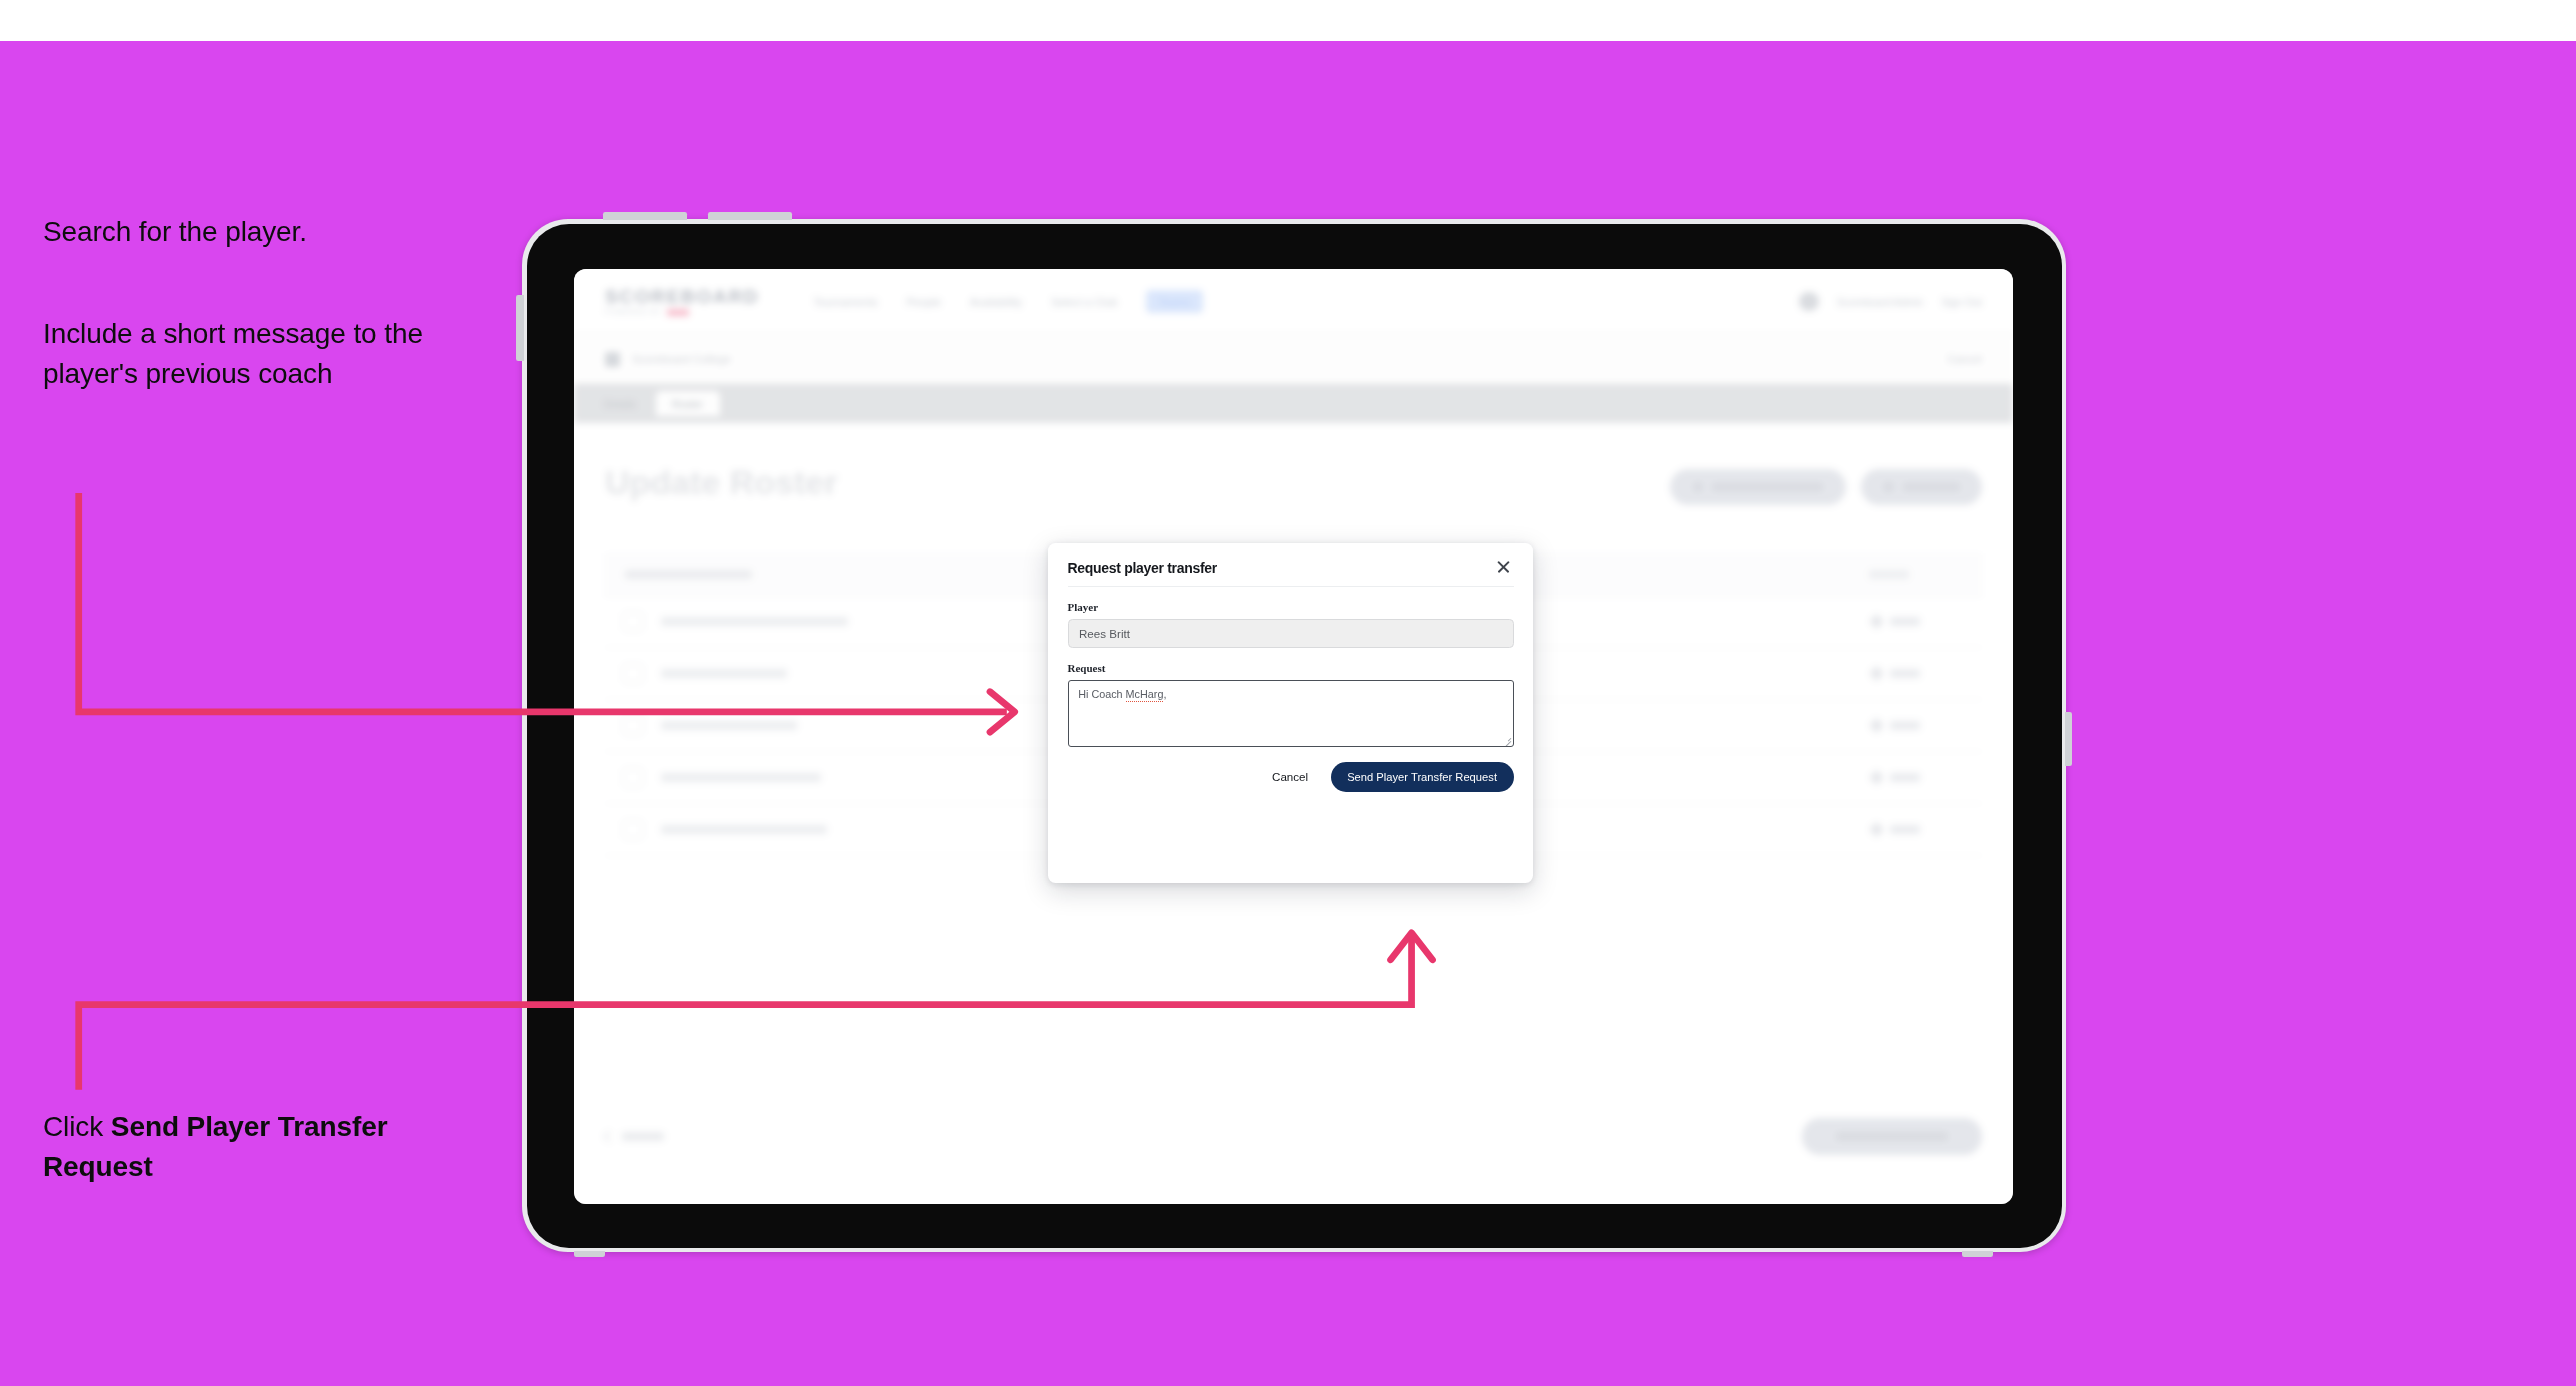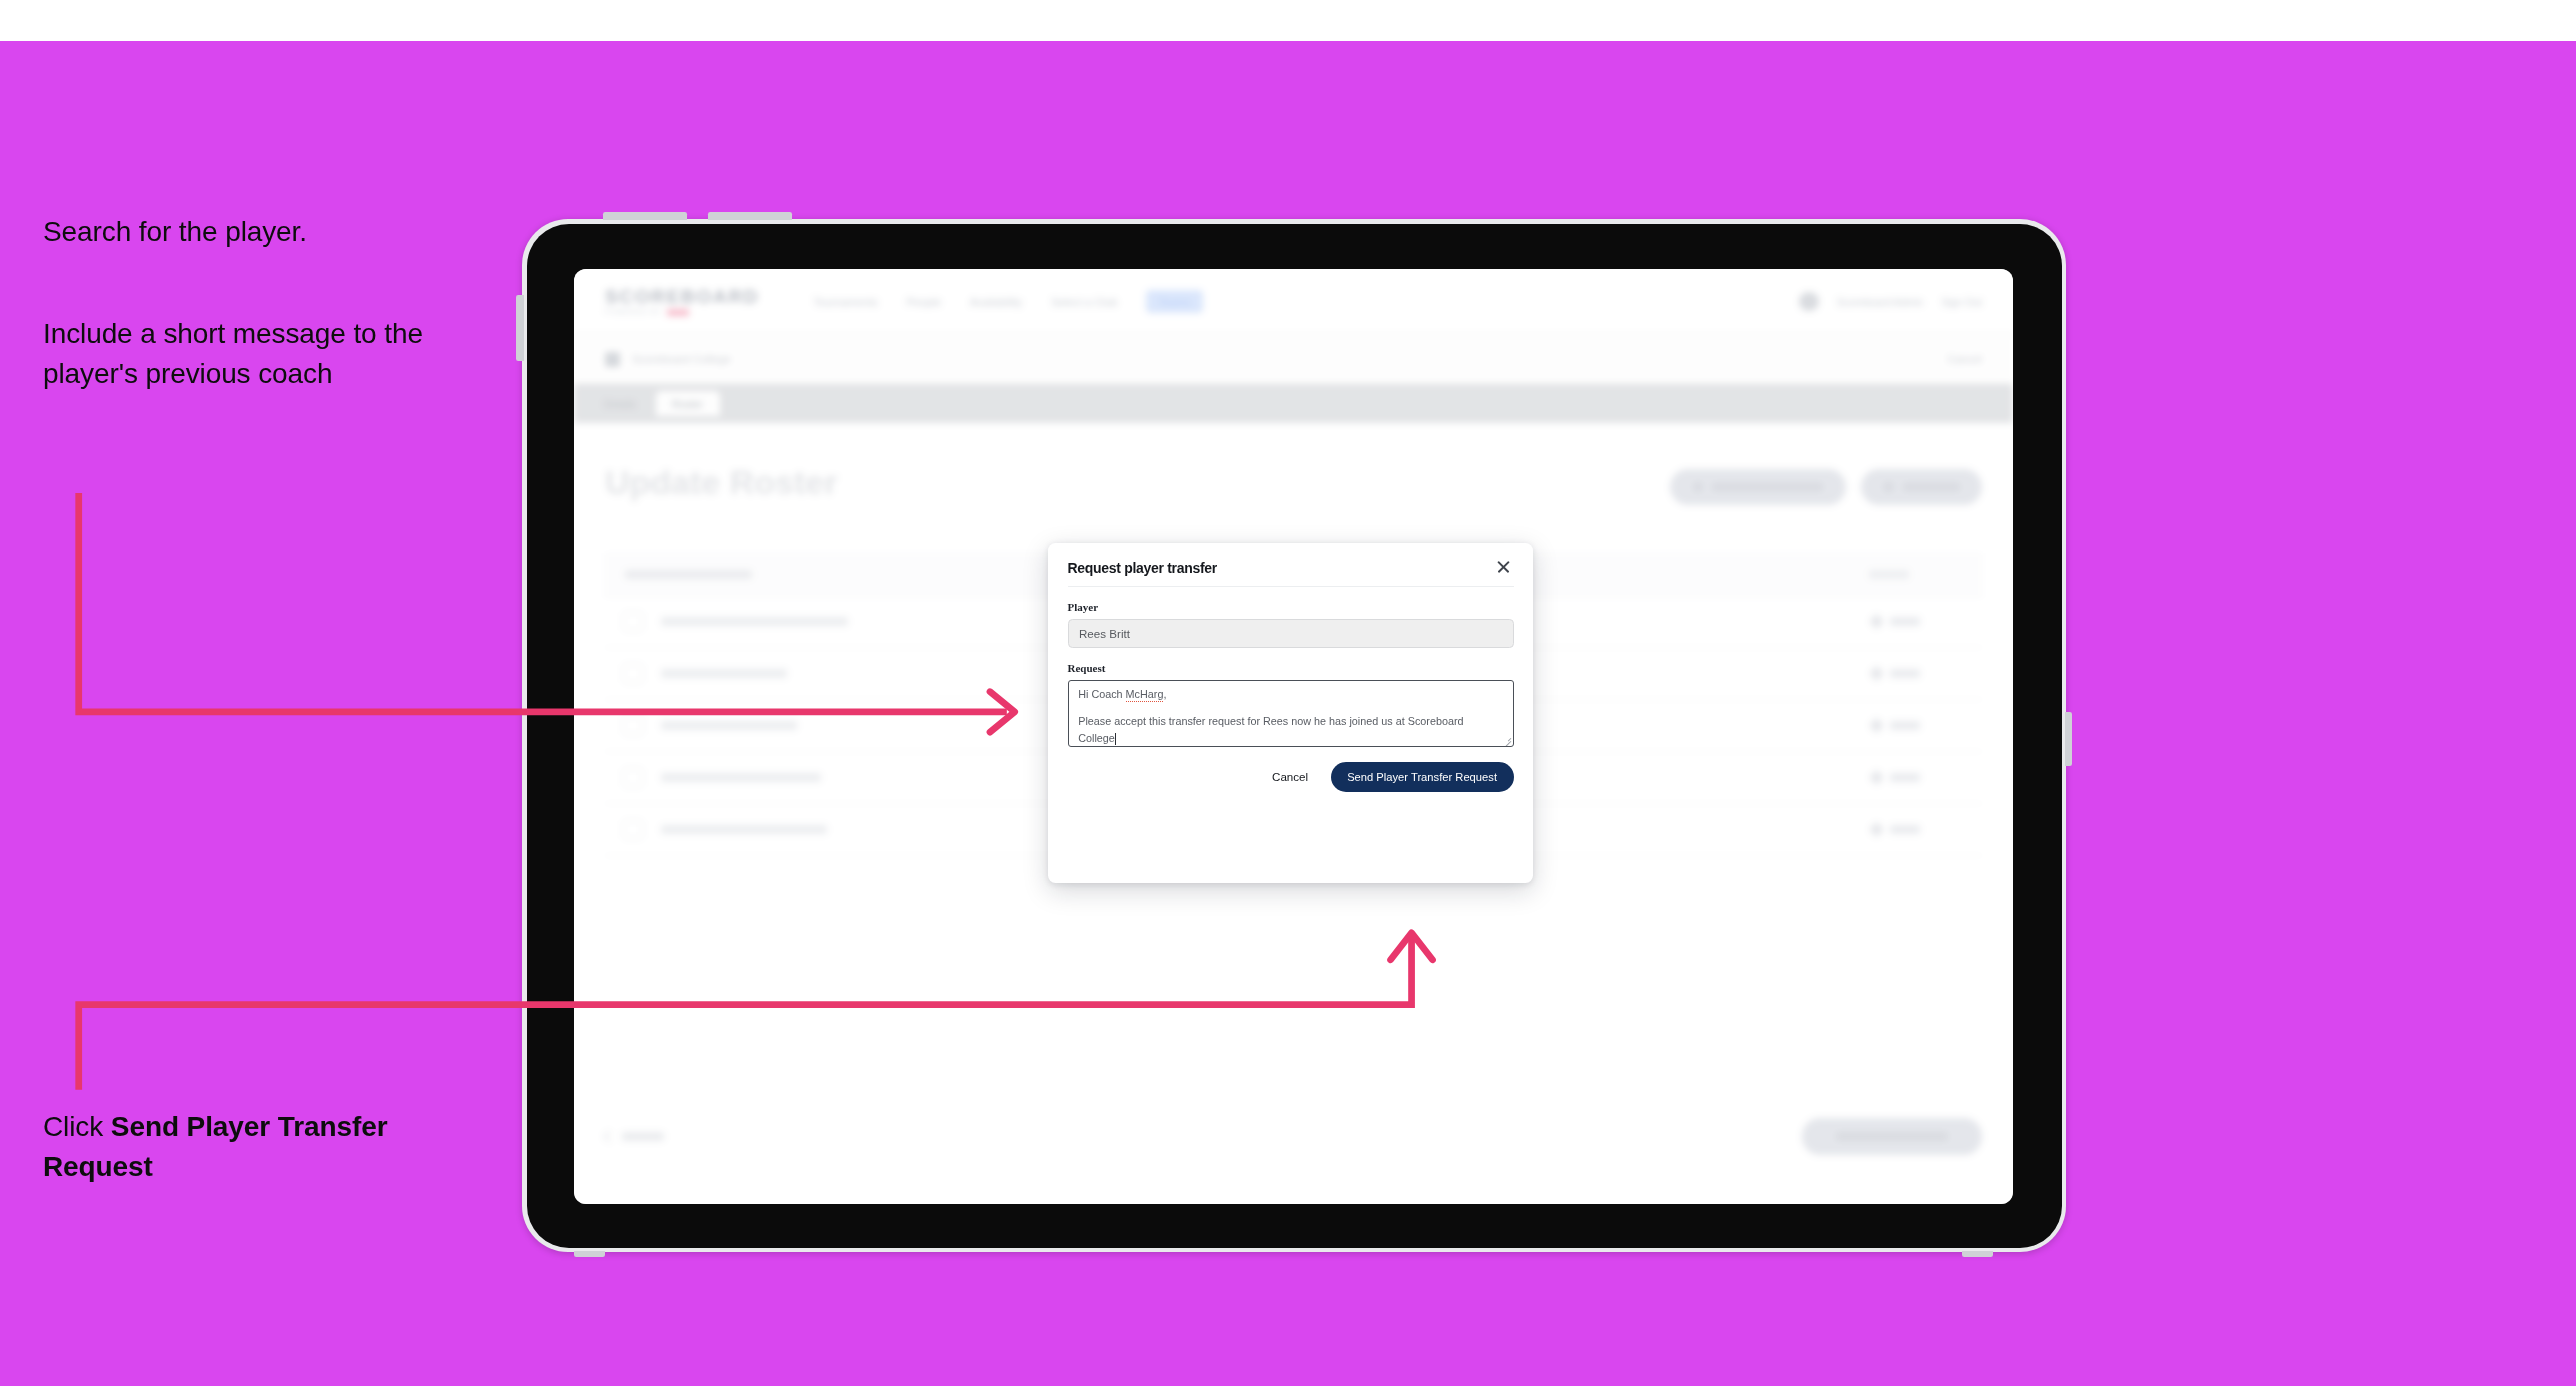--- a/index.html
+++ b/index.html
@@ -319,21 +319,20 @@
     </div>
 
 
     <div class="field-label">Player</div>
     <input class="player-input" type="text" value="Rees Britt" style="">
 
     <div class="field-label">Request</div>
     <div class="msg-box">
       <div><span>Hi Coach </span><span class="sp">McHarg</span><span>,</span></div>
       <div style="height:10.5px"></div>
-      <div><span>Please accept this transfer request for Rees now he has joined us at Scoreboard College</span><span class="caret"></span></div>
       <div class="msg-grip">
           <i></i>
           <i></i>
         </div>
     </div>
 
     <div class="modal-actions">
       <button class="btn-cancel">Cancel</button>
       <button class="btn-send">Send Player Transfer Request</button>
     </div>

